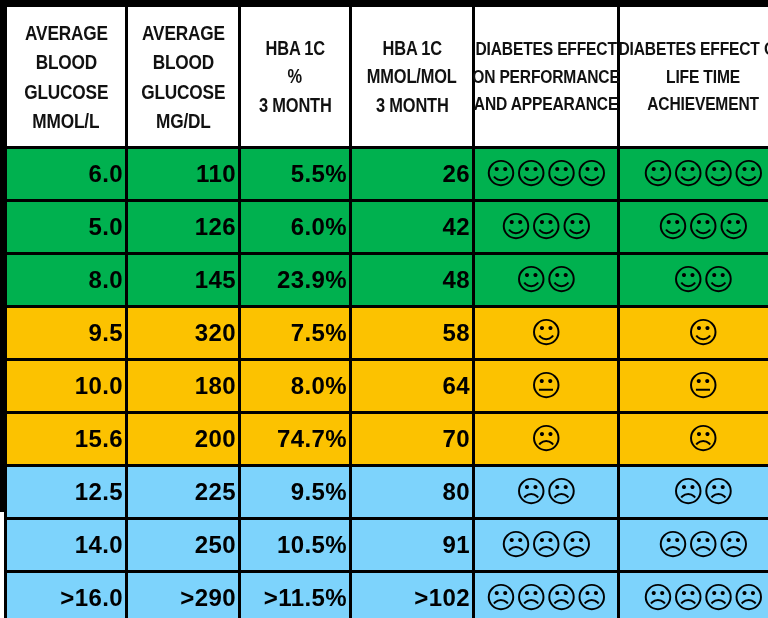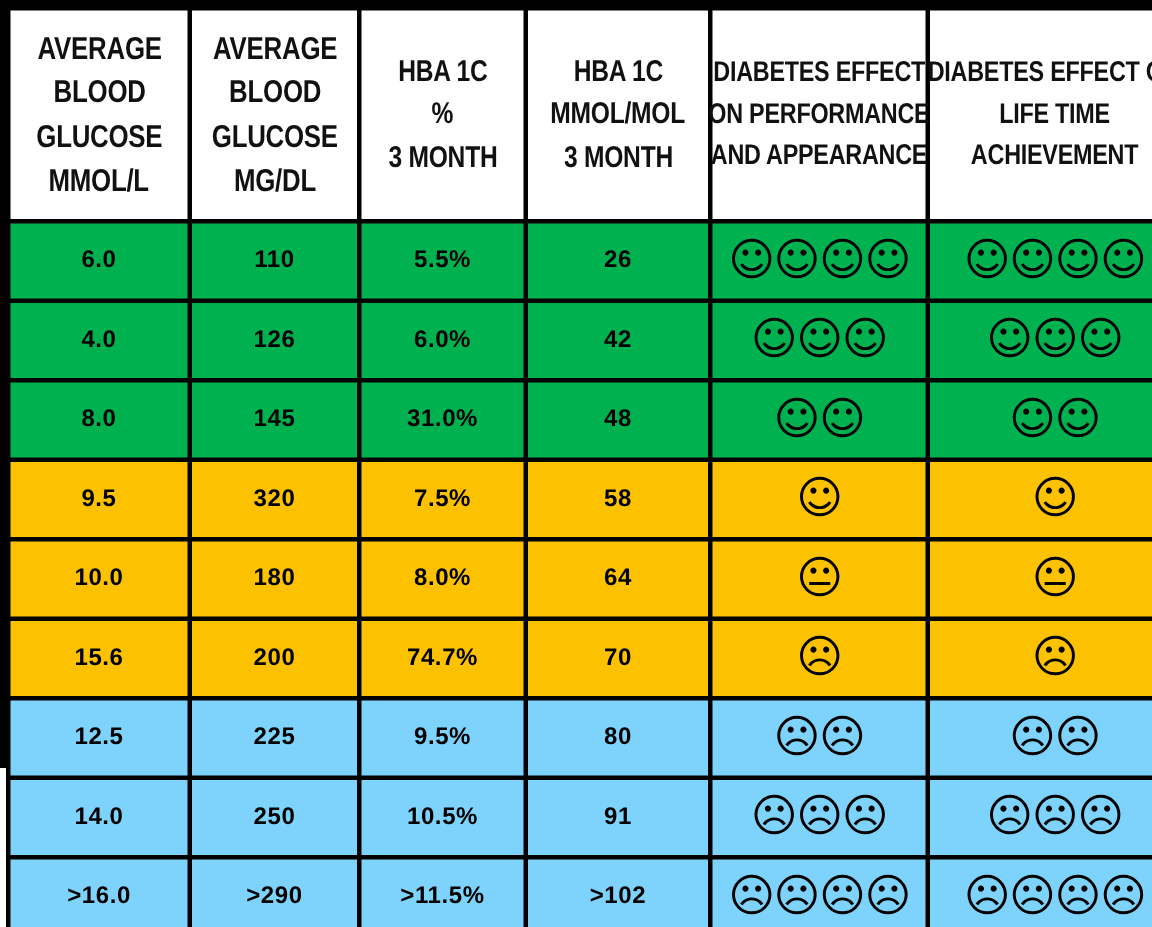--- a/index.html
+++ b/index.html
@@ -79,24 +79,25 @@
     text-align: center;
     vertical-align: middle;
     padding: 0 2px;
   }
 
   tbody tr.band-green td { background: #00b14f; }
   tbody tr.band-amber td { background: #fcc200; }
   tbody tr.band-red   td { background: #7dd3fc; }
 
   td.value-cell {
-    font-size: 16px;
+    font-size: 24px;
     font-weight: bold;
     color: #000000;
     letter-spacing: 0.4px;
+    text-align: right;
   }
 
   td.face-cell {
     font-size: 0;
     line-height: 0;
     white-space: nowrap;
   }
 
   .face {
     display: inline-block;
@@ -172,31 +173,31 @@
     <tbody id="table-body">
         <tr class="band-green">
           <td class="value-cell">6.0</td>
           <td class="value-cell">110</td>
           <td class="value-cell">5.5%</td>
           <td class="value-cell">26</td>
           <td class="face-cell"><span class="face">☺</span><span class="face">☺</span><span class="face">☺</span><span class="face">☺</span></td>
           <td class="face-cell"><span class="face">☺</span><span class="face">☺</span><span class="face">☺</span><span class="face">☺</span></td>
         </tr>
         <tr class="band-green">
-          <td class="value-cell">4.0</td>
+          <td class="value-cell">5.0</td>
           <td class="value-cell">126</td>
           <td class="value-cell">6.0%</td>
           <td class="value-cell">42</td>
           <td class="face-cell"><span class="face">☺</span><span class="face">☺</span><span class="face">☺</span></td>
           <td class="face-cell"><span class="face">☺</span><span class="face">☺</span><span class="face">☺</span></td>
         </tr>
         <tr class="band-green">
           <td class="value-cell">8.0</td>
           <td class="value-cell">145</td>
-          <td class="value-cell">31.0%</td>
+          <td class="value-cell">23.9%</td>
           <td class="value-cell">48</td>
           <td class="face-cell"><span class="face">☺</span><span class="face">☺</span></td>
           <td class="face-cell"><span class="face">☺</span><span class="face">☺</span></td>
         </tr>
         <tr class="band-amber">
           <td class="value-cell">9.5</td>
           <td class="value-cell">320</td>
           <td class="value-cell">7.5%</td>
           <td class="value-cell">58</td>
           <td class="face-cell"><span class="face">☺</span></td>

